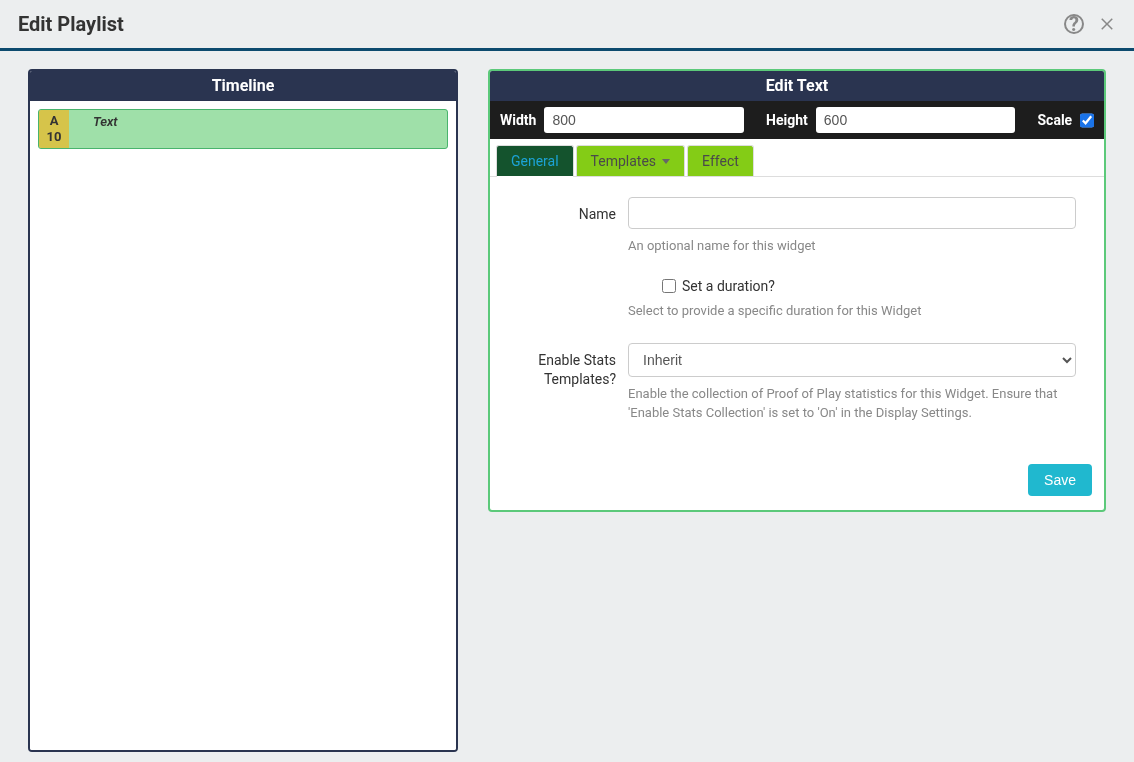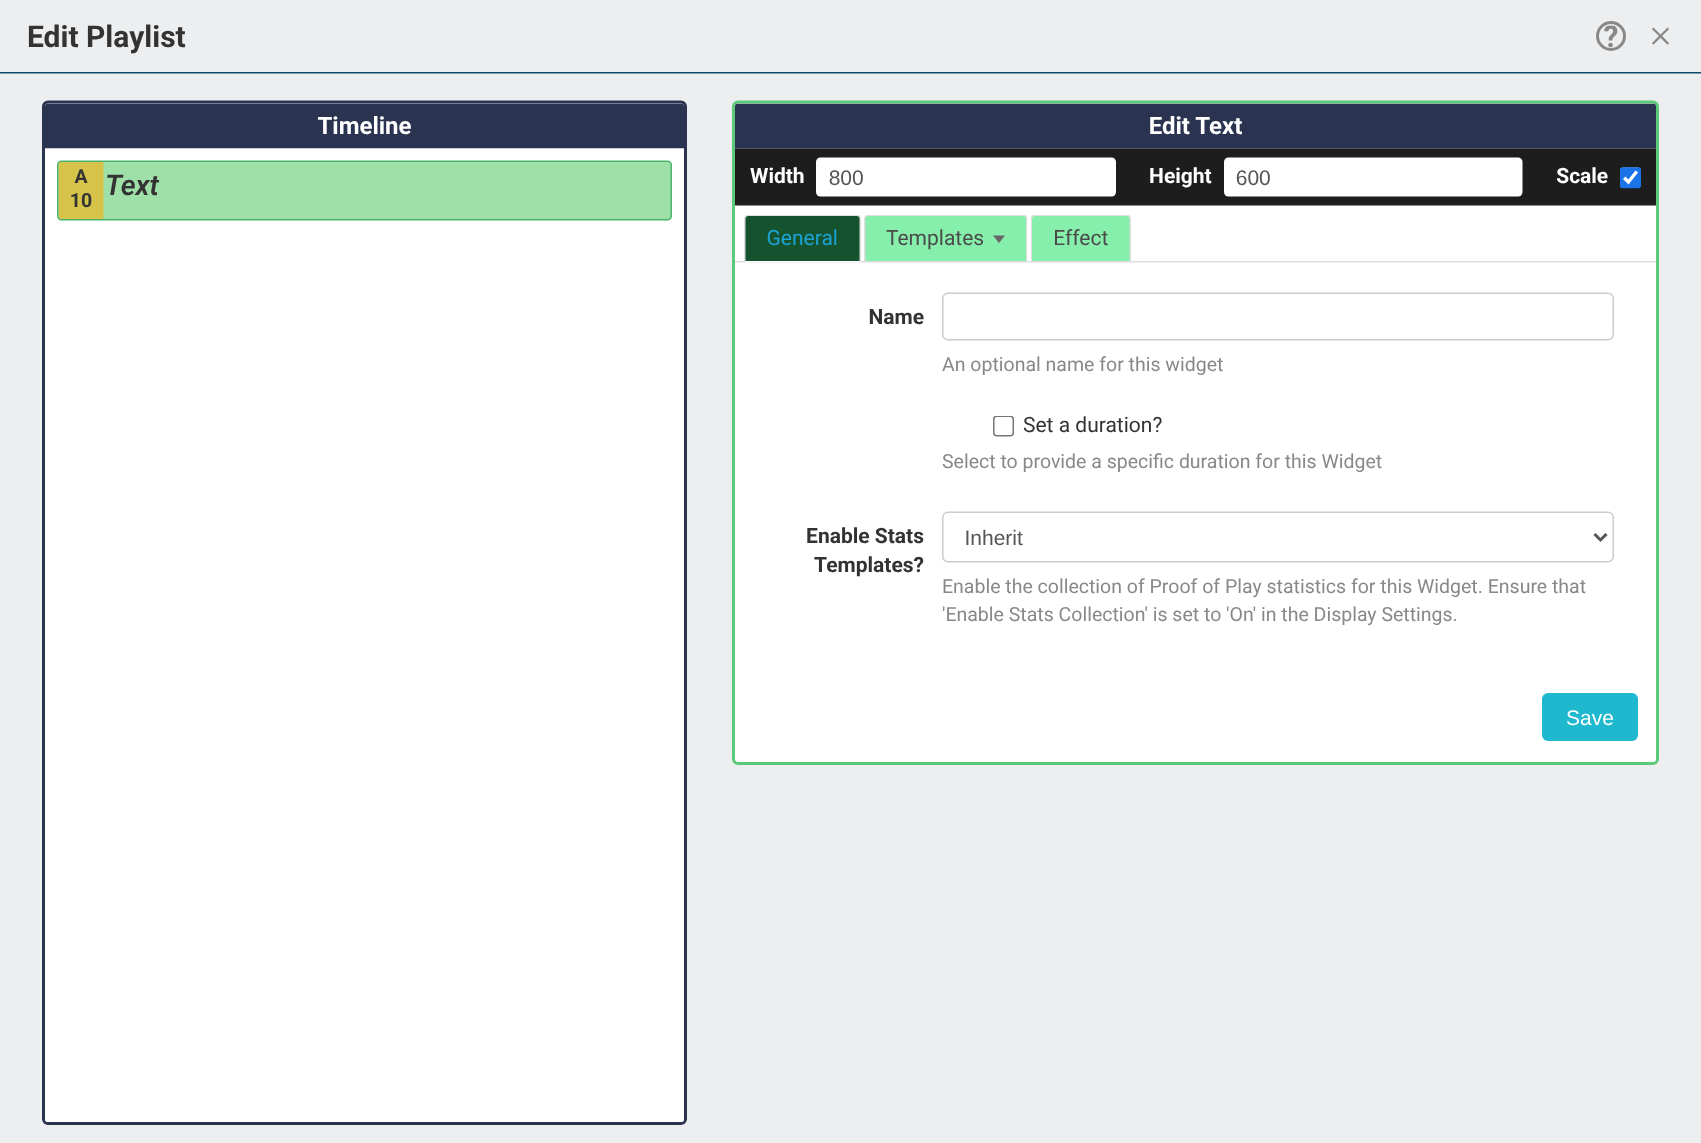--- a/index.html
+++ b/index.html
@@ -7,21 +7,21 @@
     font-family: -apple-system, BlinkMacSystemFont, "Segoe UI", Roboto, Arial, sans-serif;
     background: #eceeef;
     color: #333;
     font-size: 14px;
   }
   .topbar {
     display: flex;
     align-items: center;
     justify-content: space-between;
     padding: 12px 18px;
-    border-bottom: 1px solid #0c4a6e;
+    border-bottom: 3px solid #0c4a6e;
   }
   .topbar h1 {
     font-size: 20px;
     font-weight: 700;
     color: #333;
   }
   .topbar-icons {
     display: flex;
     gap: 14px;
   }
@@ -94,24 +94,24 @@
     font-weight: 700;
     display: flex;
     flex-direction: column;
     align-items: center;
     justify-content: center;
     font-size: 13px;
     line-height: 1.2;
   }
   .timeline-item .label {
     flex: 1;
-    padding: 4px 1px;
+    padding: 4px 24px;
     font-style: italic;
     font-weight: 600;
-    font-size: 19px;
+    font-size: 13px;
     color: #333;
   }
 
   
   .edit-panel {
     flex: 1;
     border: 2px solid #5cc97a;
     border-radius: 4px;
     background: #fff;
     min-width: 0;
@@ -142,21 +142,21 @@
     accent-color: #1a73e8;
   }
 
   .tabs {
     display: flex;
     border-bottom: 1px solid #ddd;
     padding: 6px 6px 0;
     gap: 2px;
   }
   .tab {
-    background: #86efac;
+    background: #84cc16;
     border: 1px solid #ddd;
     border-bottom: none;
     border-radius: 3px 3px 0 0;
     padding: 7px 14px;
     cursor: pointer;
     font-size: 14px;
     color: #4a4a4a;
     display: inline-flex;
     align-items: center;
     gap: 6px;
@@ -184,21 +184,21 @@
     padding: 20px 28px 14px;
   }
   .form-row {
     display: flex;
     align-items: flex-start;
     margin-bottom: 22px;
   }
   .form-row .col-label {
     flex: 0 0 110px;
     text-align: right;
-    font-weight: 700;
+    font-weight: 400;
     color: #333;
     padding-top: 8px;
     padding-right: 12px;
     line-height: 1.35;
   }
   .form-row .col-control {
     flex: 1;
   }
   .form-row .col-control input[type="text"],
   .form-row .col-control select {

